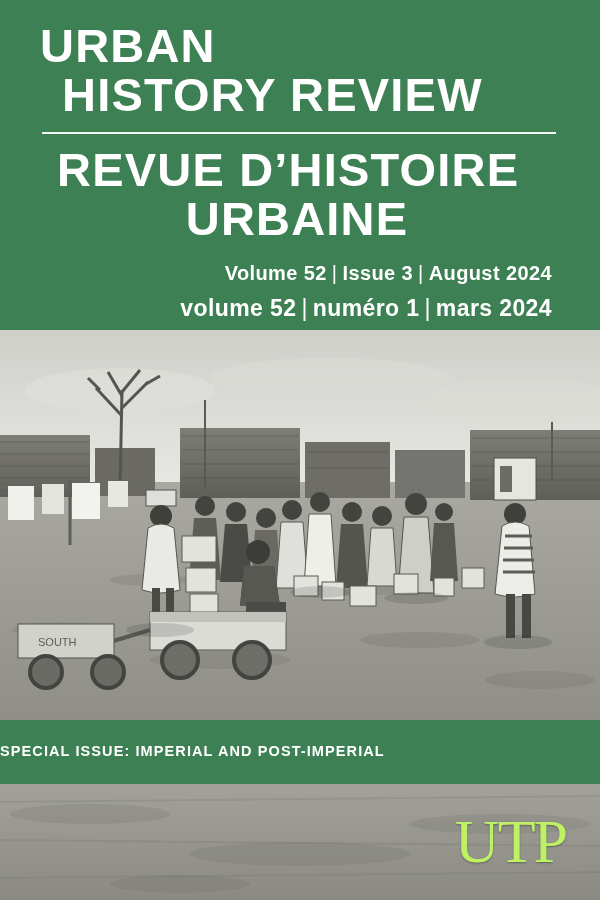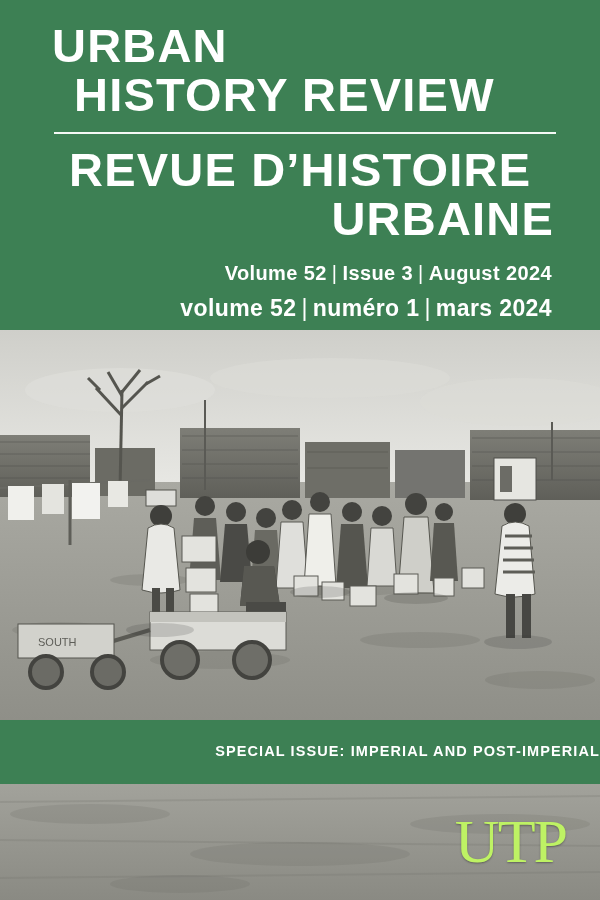--- a/index.html
+++ b/index.html
@@ -19,39 +19,39 @@
   }
 
   
   .title-block {
     position: absolute;
     left: 0; top: 0;
     width: 600px;
     height: 330px;
     background: #3d8054;
     box-sizing: border-box;
-    padding: 22px 42px 0 52px;
+    padding: 22px 42px 0 40px;
   }
   .title-line {
     color: #ffffff;
     font-weight: bold;
     font-size: 47px;
     line-height: 1.04;
     letter-spacing: 1.2px;
     text-align: left;
   }
   .title-line.ln2 { padding-left: 22px; }
   .divider {
     height: 2px;
     background: #ffffff;
     margin: 12px 2px 12px 2px;
     opacity: .95;
   }
   .title-line.fr1 { padding-left: 8px; margin-left: 9px; }
-  .title-line.fr2 { text-align: right; padding-right: 4px; }
+  .title-line.fr2 { text-align: center; padding-right: 4px; }
 
   .vol-en, .vol-fr {
     color: #ffffff;
     text-align: right;
     font-weight: bold;
     letter-spacing: .4px;
   }
   .vol-en {
     font-size: 20px;
     margin-top: 18px;
@@ -82,21 +82,21 @@
   
   .banner {
     position: absolute;
     left: 0; top: 720px;
     width: 600px;
     height: 64px;
     background: #3d8054;
     color: #ffffff;
     display: flex;
     flex-direction: column;
-    align-items: flex-end;
+    align-items: flex-start;
     justify-content: center;
     text-align: center;
   }
   .banner-line {
     font-size: 14.5px;
     font-weight: bold;
     letter-spacing: 1.1px;
     line-height: 1.45;
   }
 

